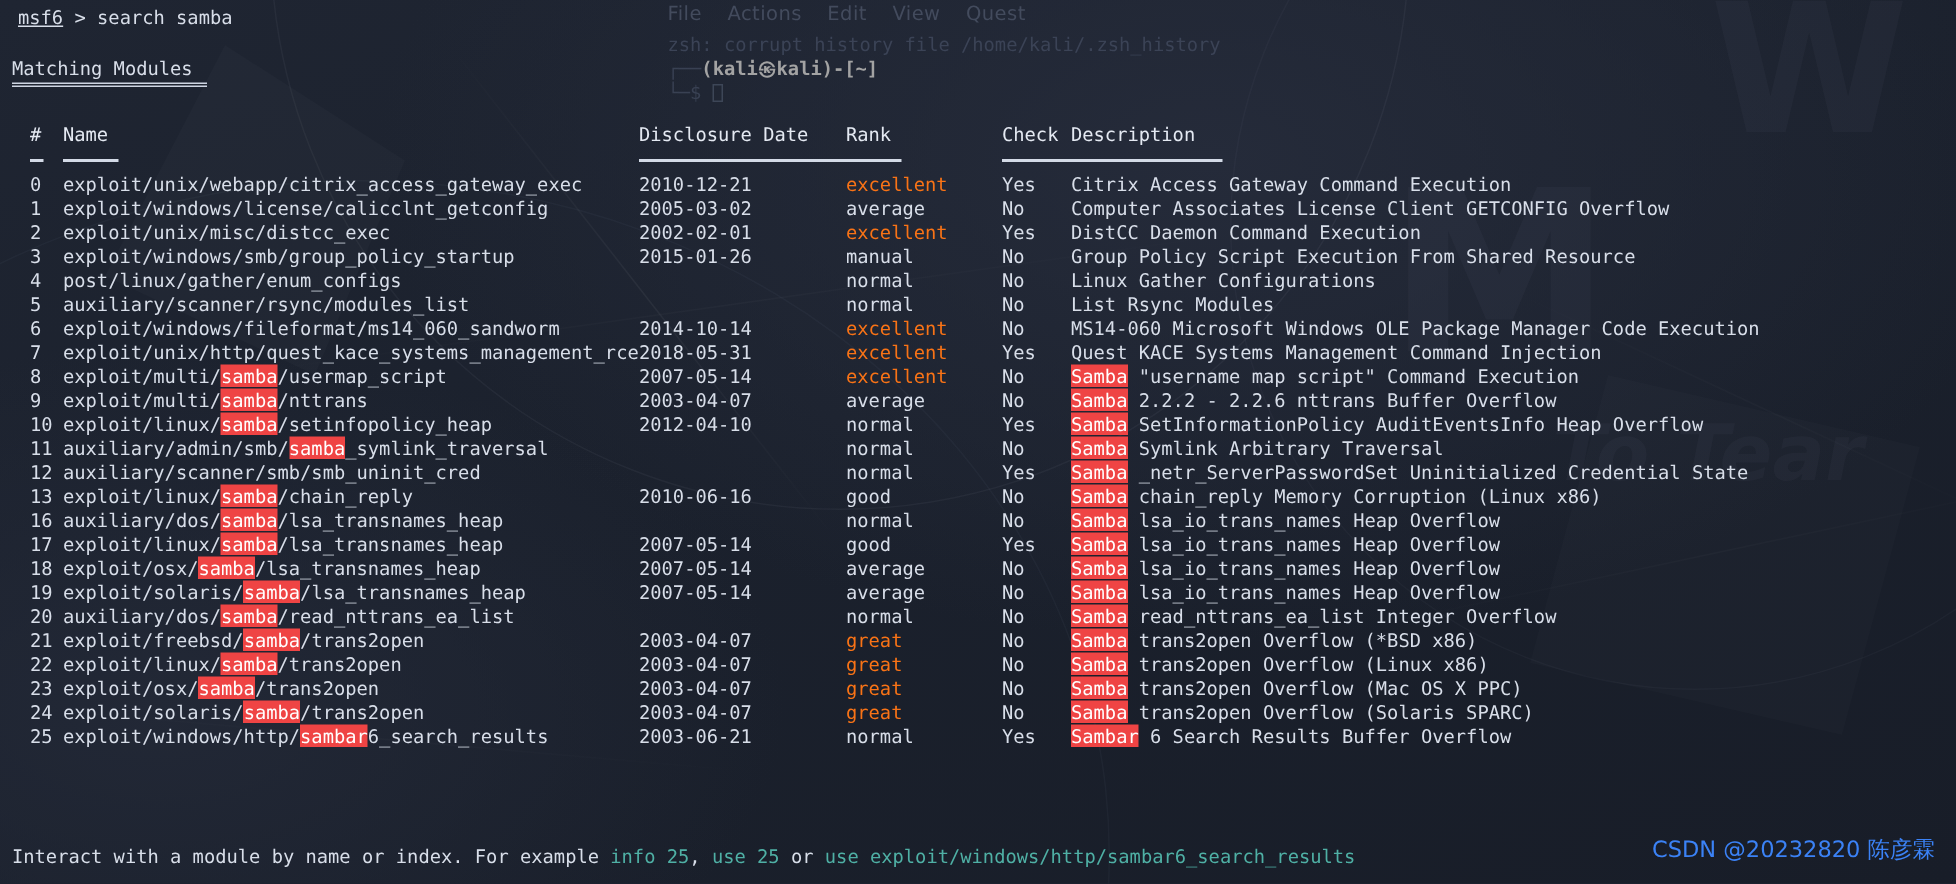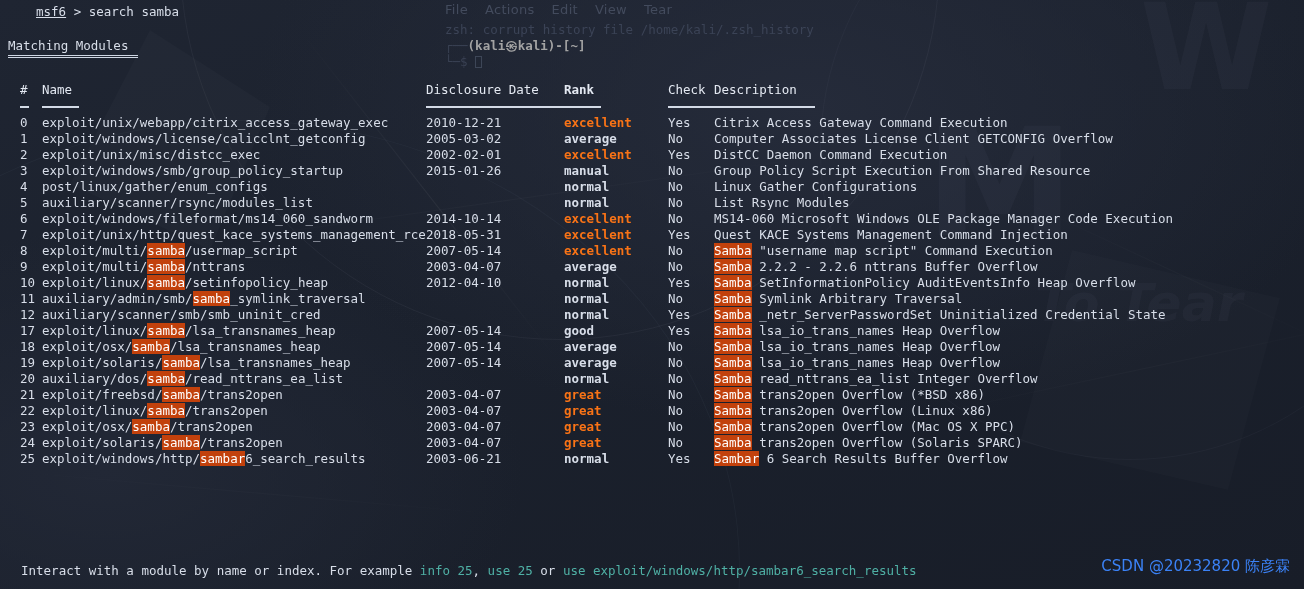--- a/index.html
+++ b/index.html
@@ -63,52 +63,52 @@
     position:absolute;
     color:rgba(190,205,225,.035);
     font-family:"DejaVu Sans","Liberation Sans",sans-serif;
     font-weight:bold;
     white-space:nowrap;
     user-select:none;
   }
   
   #screen { position:relative; z-index:2; padding:4px 0 0 0; }
   .u { text-decoration:underline; }
-  .prompt-line { padding-left:0; height:18px;margin-left:36px; }
+  .prompt-line { padding-left:12px; height:18px; }
   .blank { height:16px; }
   .sect { padding-left:8px; height:17px; }
   .sect-rule { padding-left:8px; height:11px; }
   .rule-dbl {
     width:130px; height:3px;
     border-top:1px solid #cfd6e3;
     border-bottom:1px solid #cfd6e3;
   }
   
   table.modtable { border-collapse:collapse; margin-left:8px; }
   table.modtable td { padding:0; vertical-align:top; white-space:pre; height:16px; line-height:16px; }
   .c-idx { width:34px; text-align:left; padding-left:12px !important; }
   .c-name { width:384px; }
   .c-date { width:137px; }
-  .c-rank { width:104px;font-weight:bold; }
+  .c-rank { width:104px; }
   .c-check { width:40px; }
   .c-desc { width:auto; }
   .hdr td { color:#e4e9f2; height:16px; }
   .dashrow td { height:14px; line-height:14px; padding-top:1px !important; }
   .dash {
     display:inline-block;
     height:2px;
     background:#d3dae6;
     vertical-align:3px;
   }
-  .hl { background:#c2410c; color:#ffffff; }
+  .hl { background:#ef4444; color:#ffffff; }
   .rank-good { color:#f97316; }
   .rank-plain { color:#d8dee9; }
   
   #footer {
-    position:absolute; left:21px; top:563px; z-index:2;
+    position:absolute; left:8px; top:563px; z-index:2;
     white-space:pre;
     color:#d8dee9;
   }
   .cmd { color:#4fb0a5; }
   #csdn {
     position:absolute; right:14px; top:558px; z-index:3;
     font-family:"DejaVu Sans","Liberation Sans",sans-serif;
     font-size:15px;
     color:#3b82f6;
     white-space:nowrap;
@@ -131,21 +131,21 @@
   <div class="bg-streak" style="left:0px; top:470px; width:520px; transform:rotate(5deg); opacity:.35;"></div>
 
   <div class="bg-poly" style="left:70px; top:30px; width:200px; height:220px; clip-path:polygon(40% 0,100% 35%,70% 100%,0 70%);"></div>
   <div class="bg-poly" style="left:1020px; top:250px; width:260px; height:240px; clip-path:polygon(20% 0,100% 20%,80% 100%,0 80%); background:rgba(255,255,255,.014);"></div>
 
   <div class="watermark-big" style="left:925px; top:175px; font-size:150px;">M</div>
   <div class="watermark-big" style="left:1035px; top:295px; font-size:52px; font-style:italic;">To Tear</div>
   <div class="watermark-big" style="left:1140px; top:40px; font-size:120px;">W</div>
 
   <div class="ghost-menu">
-    <span>File</span><span>Actions</span><span>Edit</span><span>View</span><span>Tear</span>
+    <span>File</span><span>Actions</span><span>Edit</span><span>View</span><span>Quest</span>
   </div>
 
   <div class="ghost-term"><div>zsh: corrupt history file /home/kali/.zsh_history</div><div><span class="gdim">┌──</span><span class="gp">(kali㉿kali)-[~]</span></div><div><span class="gdim">└─$</span> <span class="ghost-cursor"></span></div>
   </div>
 </div>
 
 <div id="screen">
 
   <div class="prompt-line"><span class="u">msf6</span> <span>&gt; </span><span>search samba</span></div>
 
@@ -274,20 +274,36 @@
         </tr>
         <tr>
           <td class="c-idx">12</td>
           <td class="c-name"><span>auxiliary/scanner/smb/smb_uninit_cred</span></td>
           <td class="c-date"></td>
           <td class="c-rank rank-plain">normal</td>
           <td class="c-check">Yes</td>
           <td class="c-desc"><span class="hl">Samba</span><span> _netr_ServerPasswordSet Uninitialized Credential State</span></td>
         </tr>
         <tr>
+          <td class="c-idx">13</td>
+          <td class="c-name"><span>exploit/linux/</span><span class="hl">samba</span><span>/chain_reply</span></td>
+          <td class="c-date">2010-06-16</td>
+          <td class="c-rank rank-plain">good</td>
+          <td class="c-check">No</td>
+          <td class="c-desc"><span class="hl">Samba</span><span> chain_reply Memory Corruption (Linux x86)</span></td>
+        </tr>
+        <tr>
+          <td class="c-idx">16</td>
+          <td class="c-name"><span>auxiliary/dos/</span><span class="hl">samba</span><span>/lsa_transnames_heap</span></td>
+          <td class="c-date"></td>
+          <td class="c-rank rank-plain">normal</td>
+          <td class="c-check">No</td>
+          <td class="c-desc"><span class="hl">Samba</span><span> lsa_io_trans_names Heap Overflow</span></td>
+        </tr>
+        <tr>
           <td class="c-idx">17</td>
           <td class="c-name"><span>exploit/linux/</span><span class="hl">samba</span><span>/lsa_transnames_heap</span></td>
           <td class="c-date">2007-05-14</td>
           <td class="c-rank rank-plain">good</td>
           <td class="c-check">Yes</td>
           <td class="c-desc"><span class="hl">Samba</span><span> lsa_io_trans_names Heap Overflow</span></td>
         </tr>
         <tr>
           <td class="c-idx">18</td>
           <td class="c-name"><span>exploit/osx/</span><span class="hl">samba</span><span>/lsa_transnames_heap</span></td>

